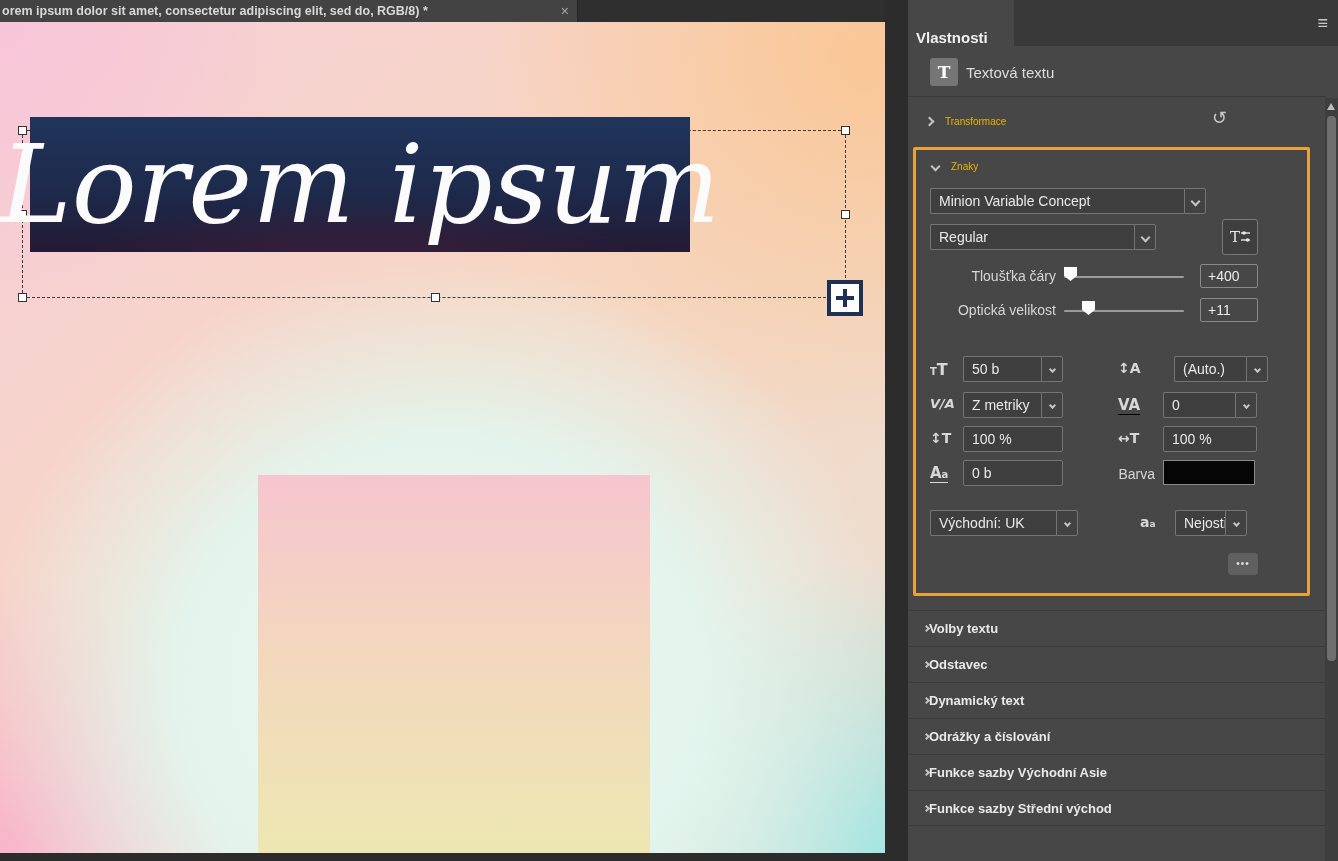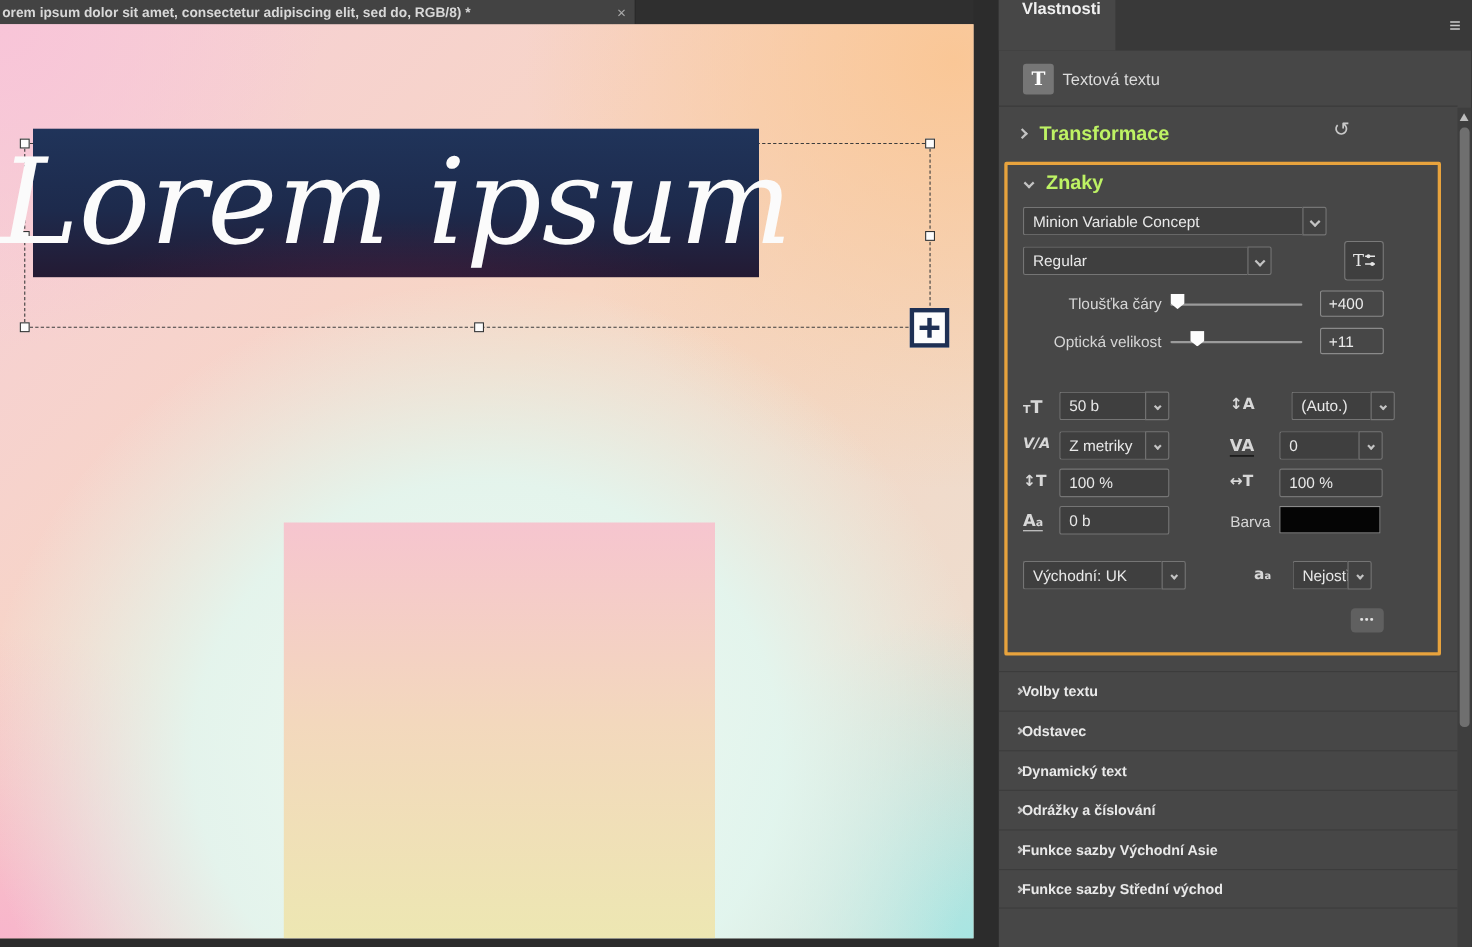--- a/index.html
+++ b/index.html
@@ -40,31 +40,31 @@
   .banner span { font-family:"DejaVu Serif", serif; font-style:italic; font-size:108px; color:#fbfbfb; white-space:nowrap; line-height:135px; }
 
   .plus-widget { position:absolute; left:827px; top:258px; width:36px; height:36px; z-index:3;
     background:#fdfdfd; border:4px solid #1e3054; }
   .ph-h { position:absolute; left:5px; top:12px; width:18px; height:4px; background:#1e3054; }
   .ph-v { position:absolute; left:12px; top:5px; width:4px; height:18px; background:#1e3054; }
 
   
   .panel { position:absolute; left:908px; top:0; width:430px; height:861px; background:#474747; }
   .p-tabbar { position:absolute; left:0; top:0; width:430px; height:46px; background:#393939; }
-  .p-tab { position:absolute; left:0; top:0; width:106px; height:46px; background:#474747; display:flex; align-items:flex-start; padding-left:21px; }
+  .p-tab { position:absolute; left:0; top:0; width:106px; height:46px; background:#474747; display:flex; align-items:flex-end; padding-left:8px; }
   .p-tab span { color:#f0f0f0; font-size:15px; font-weight:bold; }
   .p-menu { position:absolute; right:10px; top:13px; color:#c8c8c8; font-size:18px; cursor:pointer; }
 
   .layer-row { position:absolute; left:0; top:46px; width:417px; height:51px; border-bottom:1px solid #3a3a3a; }
   .t-icon { position:absolute; left:22px; top:58px; width:28px; height:28px; background:#767676; border-radius:3px;
     color:#fff; font-family:"DejaVu Serif", serif; font-weight:bold; font-size:17px; text-align:center; line-height:28px; }
   .layer-label { position:absolute; left:58px; top:64px; color:#dcdcdc; font-size:15px; }
 
   .transform-row { position:absolute; left:0; top:98px; width:417px; height:47px; }
-  .sec-title { color:#bef264; font-size:18px; font-weight:bold; }
+  .sec-title { color:#eab308; font-size:10px; font-weight:normal; }
   .reset-ic { position:absolute; left:304px; top:9px; color:#c9c9c9; font-size:18px; cursor:pointer; }
 
   .chev { display:inline-block; width:7px; height:7px; border-right:2px solid #c4c4c4; border-bottom:2px solid #c4c4c4; }
   .chev-d { transform:rotate(45deg); }
   .chev-r { transform:rotate(-45deg); }
   .chev-sm { width:5px; height:5px; }
 
   .znaky-outline { position:absolute; left:5px; top:147px; width:397px; height:449px;
     border:3px solid #e8a33d; border-radius:2px; pointer-events:none; }
 

